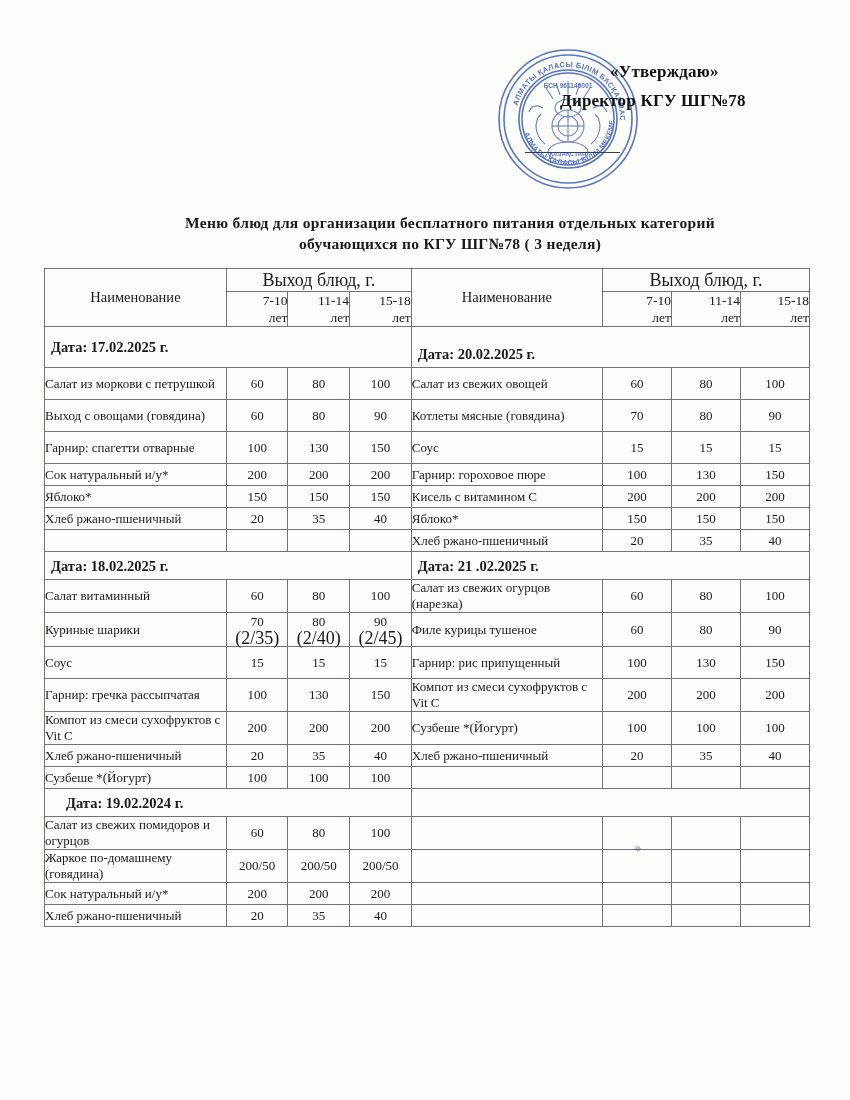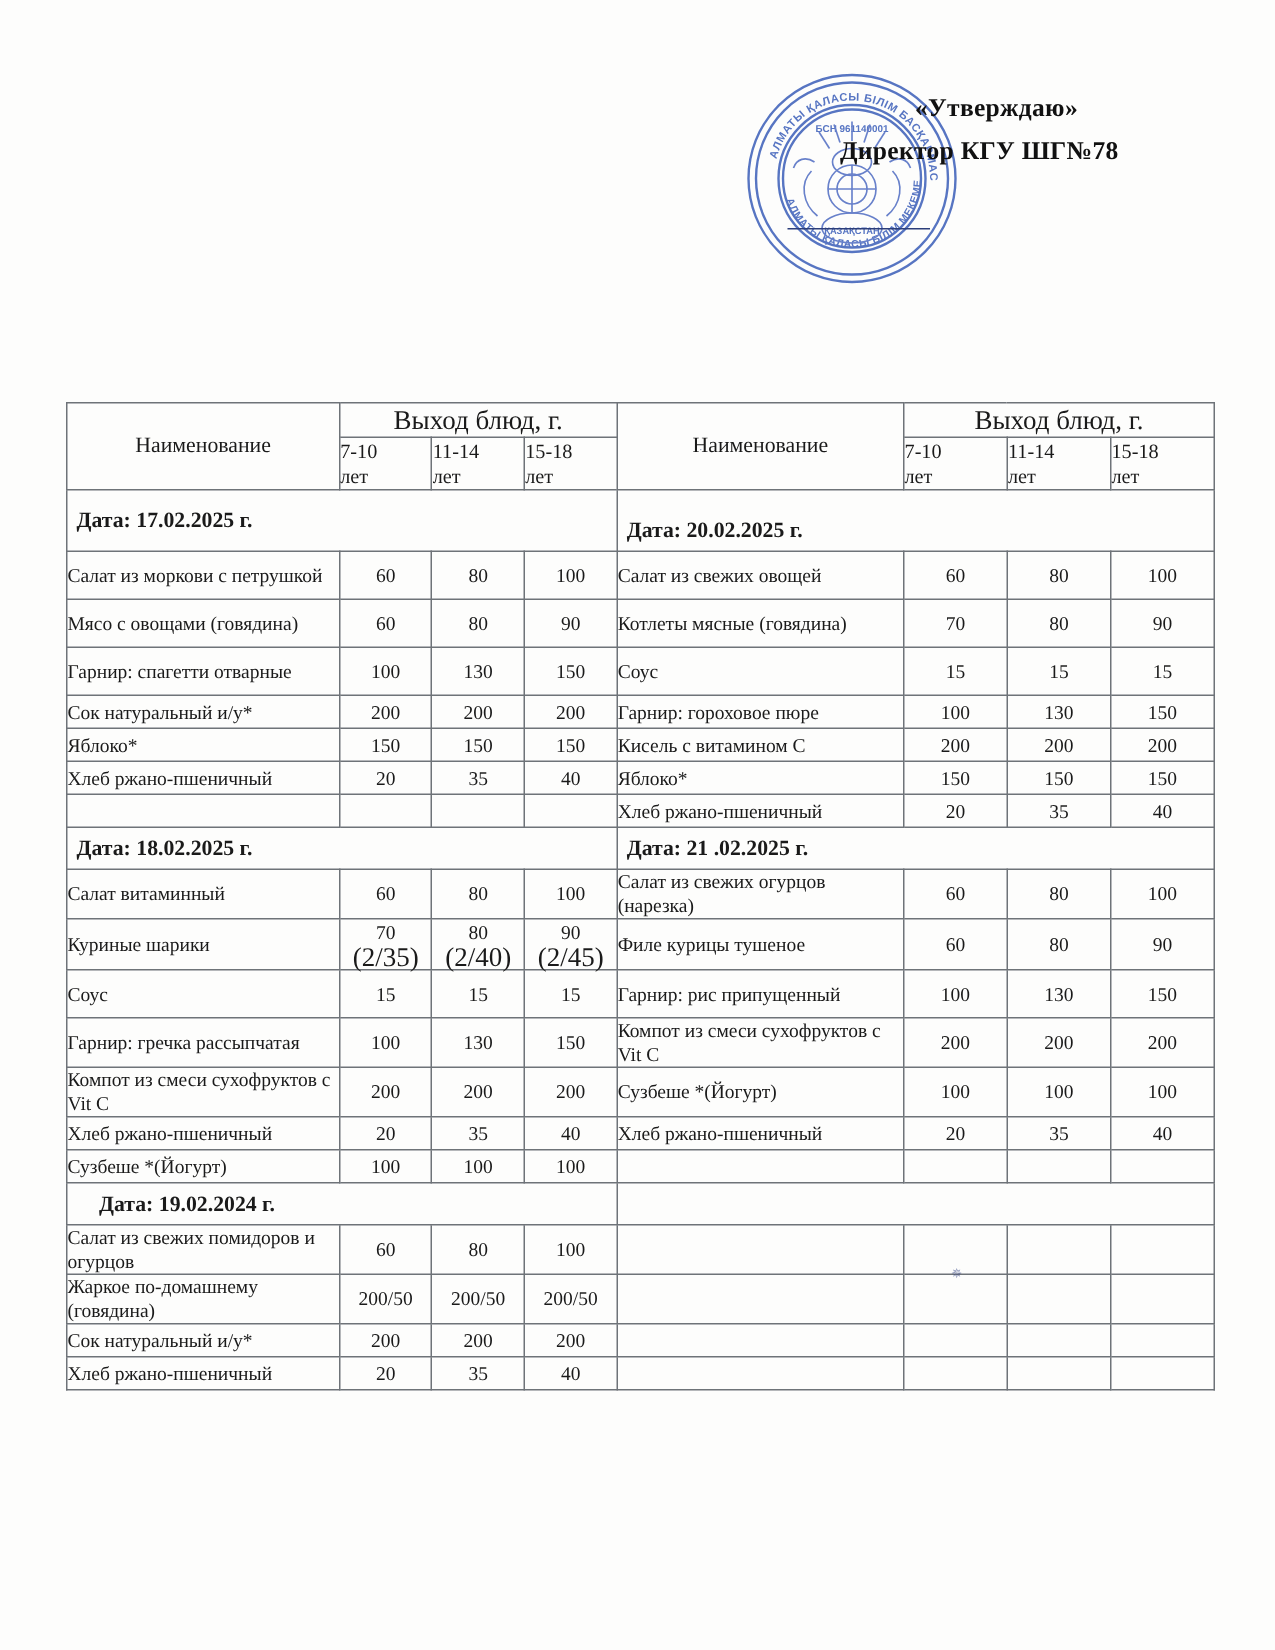--- a/index.html
+++ b/index.html
@@ -108,21 +108,21 @@
     font-size: 14.5px;
     padding: 4px 2px;
   }
   .th-group {
     text-align: center;
     font-weight: bold;
     font-size: 18px;
     height: 22px;
   }
   .th-age {
-    text-align: left;
+    text-align: right;
     font-size: 13.5px;
     line-height: 17px;
     padding: 2px 0 4px;
   }
   .th-age .a1 { display: block; }
   .th-age .a2 { display: block; }
 
   .dish {
     padding: 3px 3px 3px 6px;
     font-size: 13px;
@@ -193,20 +193,22 @@
   </svg>
 </div>
 
 <div class="approval">
   <div class="approval-line l1">«Утверждаю»</div>
   <div class="approval-line l2">Директор  КГУ ШГ№78</div>
 </div>
 <div class="sign-rule"></div>
 
 <div class="doc-title">
+  <div>Меню блюд для организации бесплатного питания отдельных категорий</div>
+  <div>обучающихся по КГУ ШГ№78 ( 3 неделя)</div>
 </div>
 
 <table class="menu-table">
   <colgroup>
     <col class="c-name">
       <col class="c-qty">
       <col class="c-qty">
       <col class="c-qty">
     <col class="c-name2">
       <col class="c-qty2">
@@ -256,21 +258,21 @@
         <td class="dish">Салат из моркови с петрушкой</td>
         <td class="qty">60</td>
         <td class="qty">80</td>
         <td class="qty">100</td>
         <td class="dish">Салат из свежих овощей</td>
         <td class="qty">60</td>
         <td class="qty">80</td>
         <td class="qty">100</td>
       </tr>
       <tr style="height: 32px;">
-        <td class="dish">Мясо с овощами (говядина)</td>
+        <td class="dish">Выход с овощами (говядина)</td>
         <td class="qty">60</td>
         <td class="qty">80</td>
         <td class="qty">90</td>
         <td class="dish">Котлеты мясные (говядина)</td>
         <td class="qty">70</td>
         <td class="qty">80</td>
         <td class="qty">90</td>
       </tr>
       <tr style="height: 32px;">
         <td class="dish">Гарнир: спагетти отварные</td>

